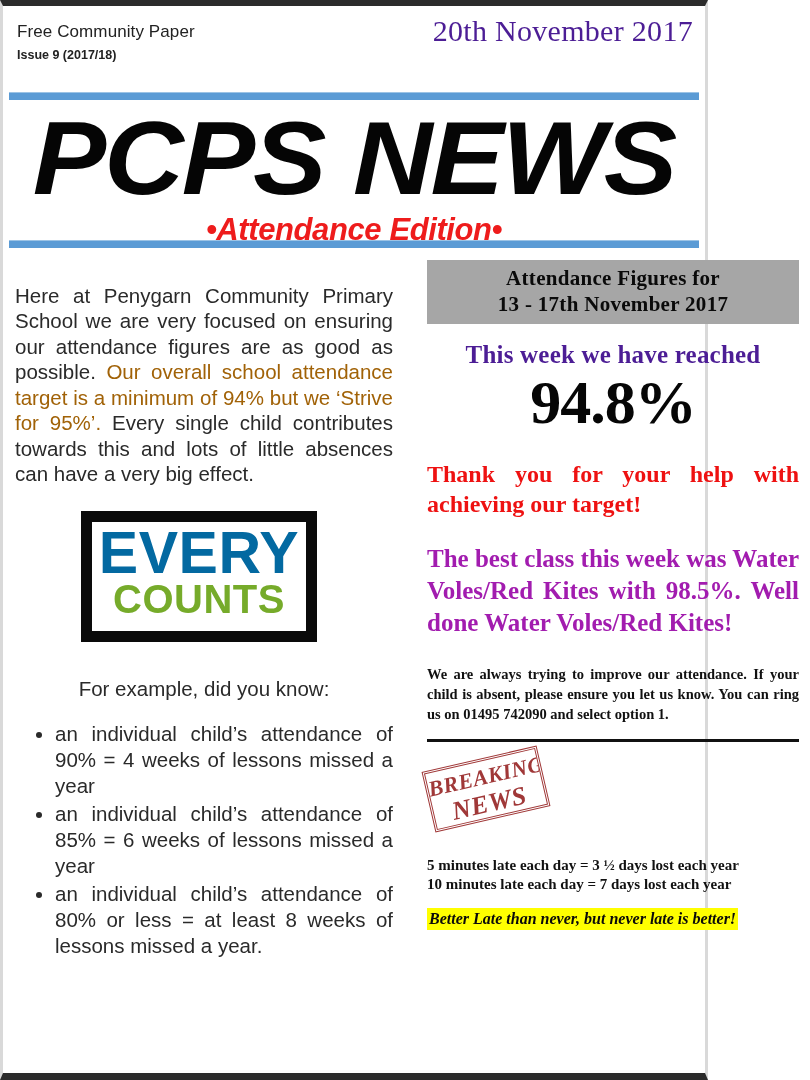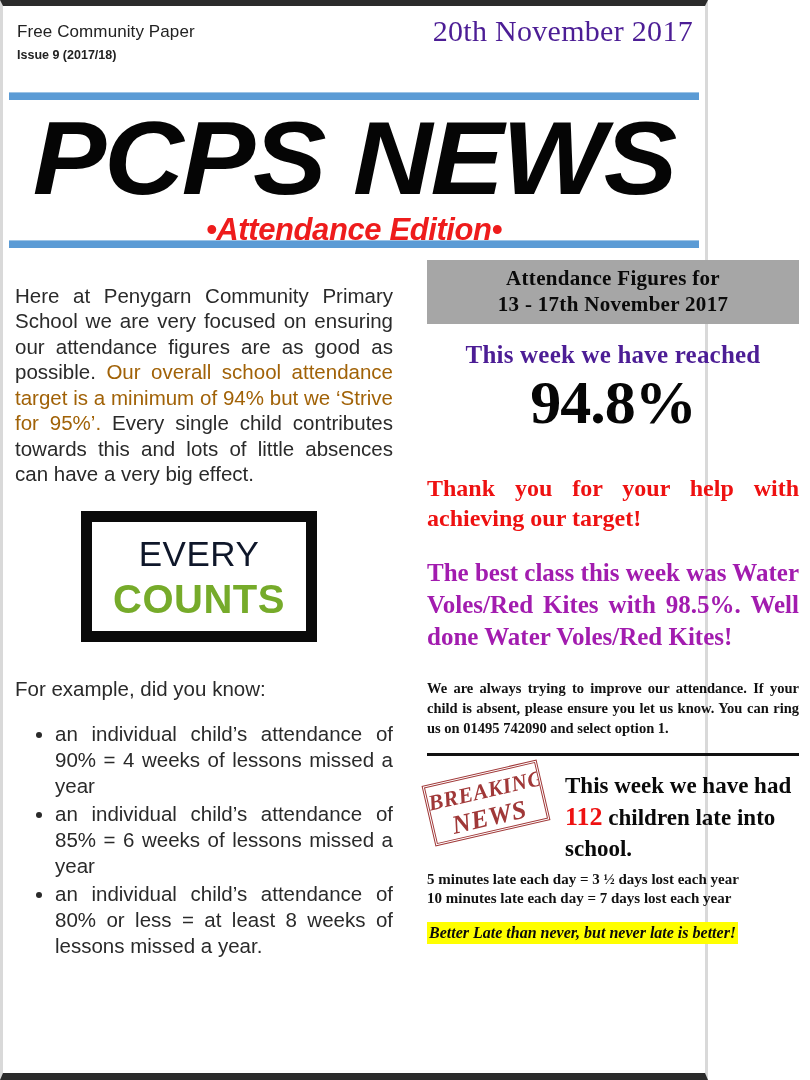--- a/index.html
+++ b/index.html
@@ -36,46 +36,46 @@
   .col-left{position:absolute;left:12px;top:14px;width:378px;}
   .col-right{position:absolute;left:424px;top:12px;width:372px;}
 
   .lead{font-size:20.5px;line-height:25.5px;text-align:justify;color:#2a2a2a;}
   .lead b{font-weight:normal;color:#a16207;}
 
   
   .poster{margin:24px 0 0 66px;width:236px;box-sizing:border-box;
           border:11px solid #0a0a0a;background:#fff;padding:8px 6px 10px 6px;
           text-align:center;}
-  .poster .l1{font-weight:normal;font-size:35px;line-height:47px;color:#0f172a;
+  .poster .l1{font-weight:bold;font-size:59px;line-height:47px;color:#0369a1;
               letter-spacing:.5px;}
   .poster .l2{font-weight:bold;font-size:28px;line-height:34px;color:#0b0b0b;
               letter-spacing:.2px;}
   .poster .l3{font-weight:bold;font-size:40px;line-height:44px;color:#76ab2a;
               letter-spacing:.5px;}
 
-  .forex{margin-top:34px;font-size:20.5px;line-height:25px;color:#2a2a2a;}
+  .forex{margin-top:34px;font-size:20.5px;line-height:25px;color:#2a2a2a;text-align:center;}
   .sp{background-image:linear-gradient(45deg,transparent 45%,#5560d0 45%,#5560d0 55%,transparent 55%),
                        linear-gradient(-45deg,transparent 45%,#5560d0 45%,#5560d0 55%,transparent 55%);
       background-size:4px 3px;background-repeat:repeat-x;
       background-position:0 100%;padding-bottom:2px;}
   ul.facts{margin:6px 0 0 0;padding-left:40px;}
   ul.facts li{font-size:20.5px;line-height:26px;text-align:justify;color:#2a2a2a;
               margin-bottom:2px;}
 
   
   .greybox{background:#a6a6a6;padding:5px 4px 7px 4px;text-align:center;}
   .greybox div{font-family:"Liberation Serif",serif;font-weight:bold;
                font-size:21px;line-height:26px;color:#0a0a0a;letter-spacing:.3px;}
   .reached{margin-top:17px;text-align:center;font-family:"Liberation Serif",serif;
            font-weight:bold;font-size:25px;color:#4c1d95;letter-spacing:.2px;}
   .bignum{margin-top:0;text-align:center;font-family:"Liberation Serif",serif;
           font-weight:bold;font-size:62px;line-height:66px;color:#060606;letter-spacing:-1px;}
 
-  .thanks{margin-top:38px;font-family:"Liberation Serif",serif;font-weight:bold;
+  .thanks{margin-top:24px;font-family:"Liberation Serif",serif;font-weight:bold;
           font-size:24px;line-height:30px;color:#ee1111;text-align:justify;}
   .bestclass{margin-top:24px;font-family:"Liberation Serif",serif;font-weight:bold;
              font-size:25px;line-height:32px;color:#a21caf;text-align:justify;}
   .improve{margin-top:22px;font-family:"Liberation Serif",serif;font-weight:bold;
            font-size:14.5px;line-height:20px;color:#111;text-align:justify;}
   .hr{margin-top:14px;border-top:3px solid #111;}
 
   .breaking-wrap{position:relative;margin-top:14px;height:96px;}
   .stamp{position:absolute;left:0;top:2px;width:118px;height:62px;
          transform:rotate(-13deg);border:3px double #a03838;
@@ -151,21 +151,20 @@
 
       <p class="improve">We are always trying to improve our attendance.  If your child is absent, please ensure you let us know.  You can ring us on 01495 742090 and select option 1.</p>
 
       <div class="hr"></div>
 
       <div class="breaking-wrap">
         <div class="stamp">
           <span class="s1">BREAKING</span>
           <span class="s2">NEWS</span>
         </div>
-        <div class="latetext"><span>This week we have had </span><em>112</em><span> children late into school.</span></div>
       </div>
 
       <div class="minlines">
         <div>5 minutes late each day = 3 ½ days lost each year</div>
         <div>10 minutes late each day = 7 days lost each year</div>
       </div>
 
       <div>
         <span class="betterlate">Better Late than never, but never late is better!</span>
       </div>

